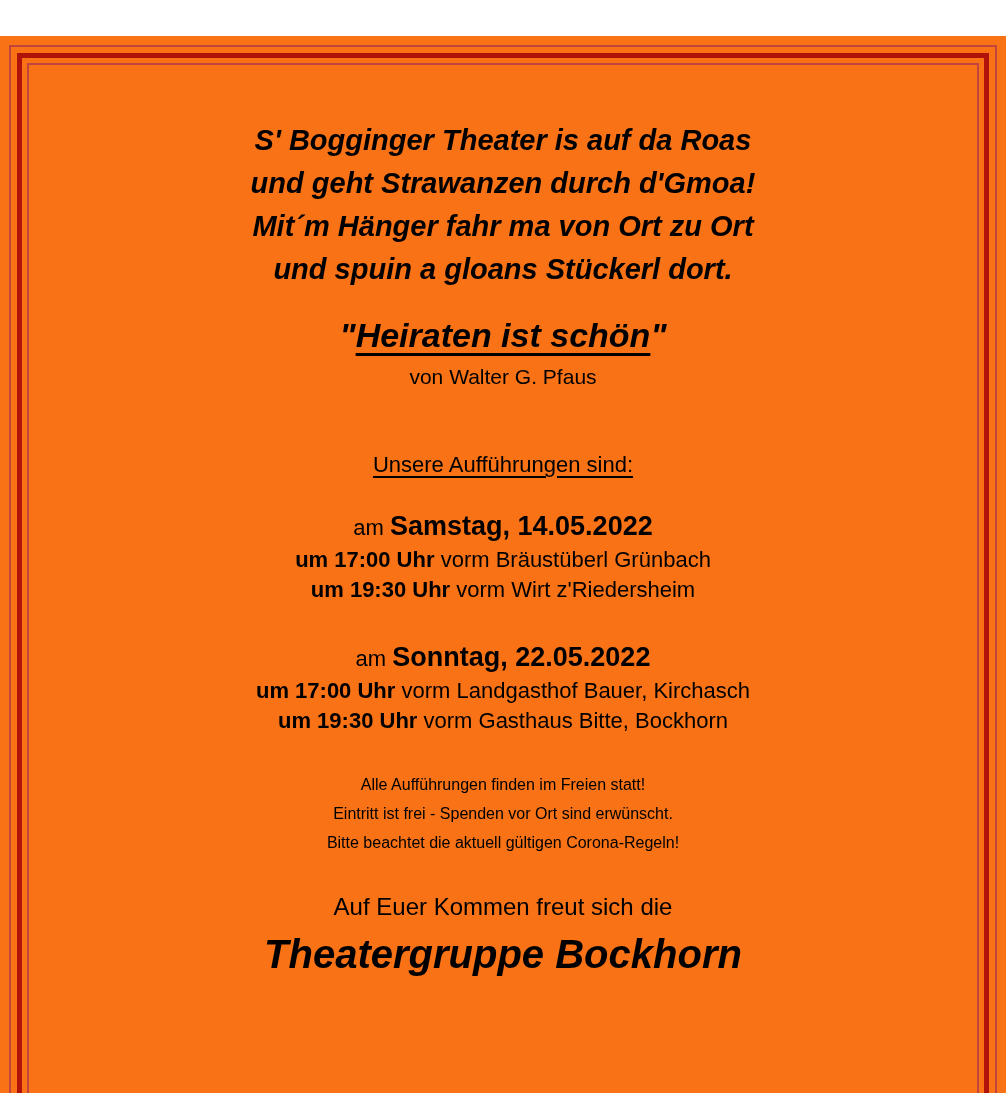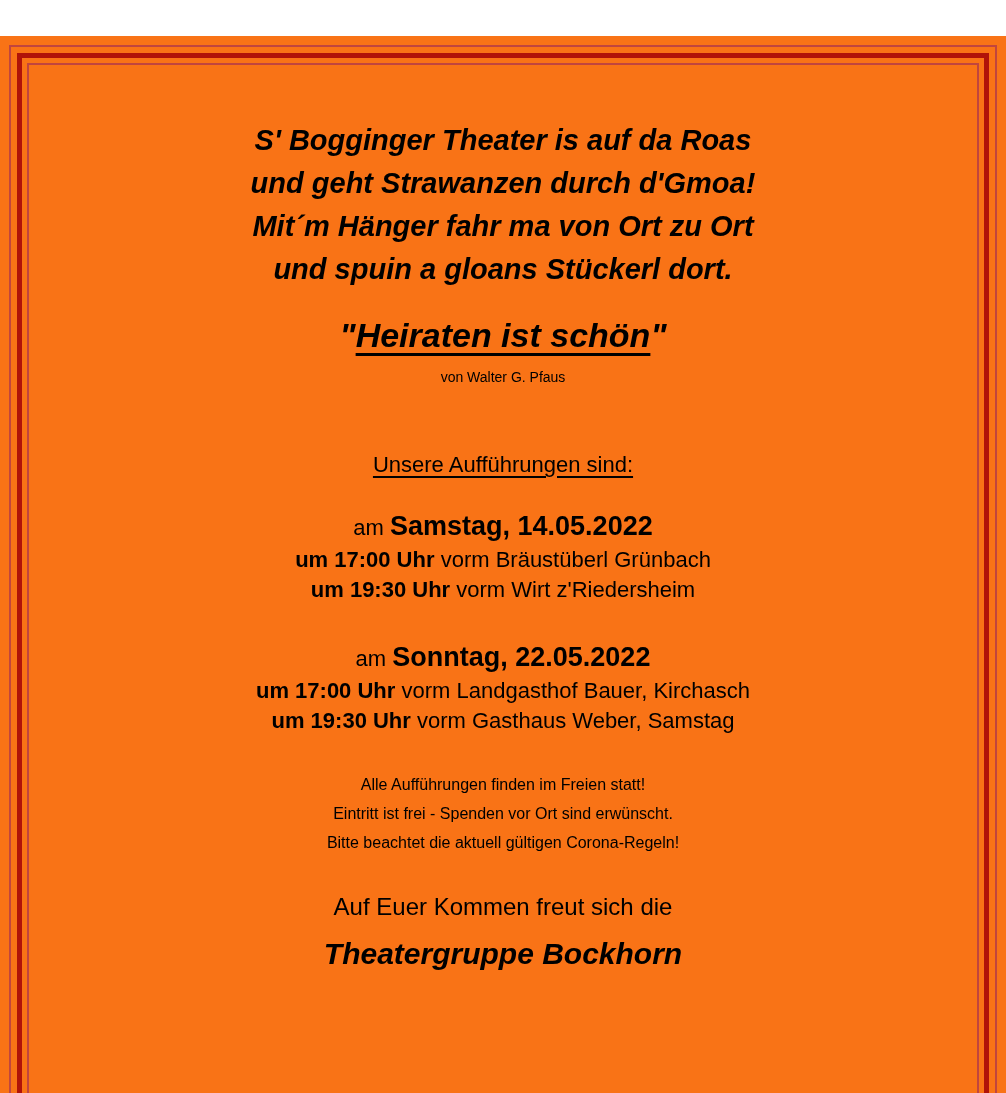--- a/index.html
+++ b/index.html
@@ -60,21 +60,21 @@
     font-style: italic;
     line-height: 44px;
   }
   .play-title .inner {
     text-decoration: underline;
     text-decoration-thickness: 3px;
     text-underline-offset: 6px;
   }
   .author {
     margin-top: 9px;
-    font-size: 14px;
+    font-size: 21px;
     line-height: 22px;
   }
   .schedule-heading {
     margin-top: 63px;
     font-size: 22px;
     line-height: 28px;
     text-decoration: underline;
     text-underline-offset: 4px;
   }
   .day-block { margin-top: 30px; }
@@ -97,21 +97,21 @@
     font-size: 16px;
     line-height: 29px;
   }
   .closing-lead {
     margin-top: 36px;
     font-size: 24px;
     line-height: 28px;
   }
   .signature {
     margin-top: 13px;
-    font-size: 30px;
+    font-size: 40px;
     font-weight: bold;
     font-style: italic;
     line-height: 40px;
   }
 </style>
 </head>
 <body>
 
 <div class="page">
 
@@ -137,21 +137,21 @@
 
     <div class="day-block">
       <div class="day-line"><span>am</span> <span class="date">Samstag, 14.05.2022</span></div>
       <div class="show-line"><span class="time">um 17:00 Uhr</span> <span>vorm Bräustüberl Grünbach</span></div>
       <div class="show-line"><span class="time">um 19:30 Uhr</span> <span>vorm Wirt z'Riedersheim</span></div>
     </div>
 
     <div class="day-block second">
       <div class="day-line"><span>am</span> <span class="date">Sonntag, 22.05.2022</span></div>
       <div class="show-line"><span class="time">um 17:00 Uhr</span> <span>vorm Landgasthof Bauer, Kirchasch</span></div>
-      <div class="show-line"><span class="time">um 19:30 Uhr</span> <span>vorm Gasthaus Weber, Samstag</span></div>
+      <div class="show-line"><span class="time">um 19:30 Uhr</span> <span>vorm Gasthaus Bitte, Bockhorn</span></div>
     </div>
 
     <div class="notes">
       <div>Alle Aufführungen finden im Freien statt!</div>
       <div>Eintritt ist frei - Spenden vor Ort sind erwünscht.</div>
       <div>Bitte beachtet die aktuell gültigen Corona-Regeln!</div>
     </div>
 
     <div class="closing-lead">Auf Euer Kommen freut sich die</div>
 

